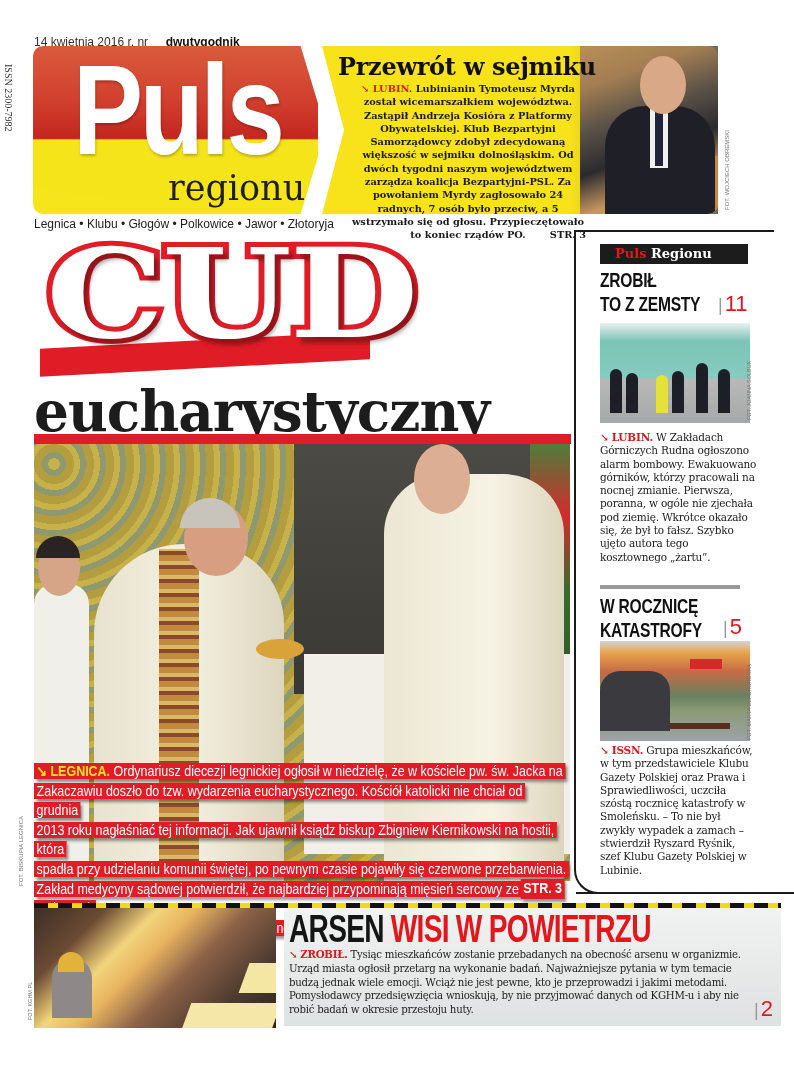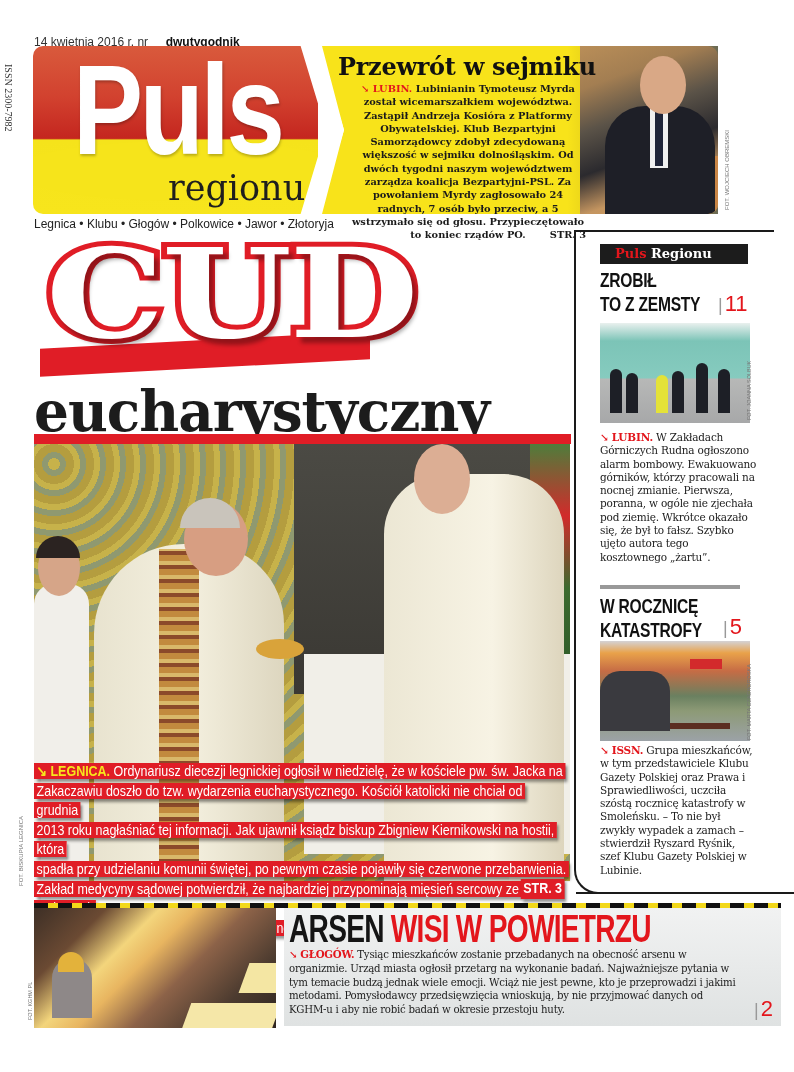--- a/index.html
+++ b/index.html
@@ -241,18 +241,18 @@
   <div class="helmet"></div>
 </div>
 <div class="credit-bottom">FOT. KGHM PL</div>
 <div class="bottom-box"></div>
 <div class="bottom-title">
   <span>ARSEN</span>
   <span class="red">WISI W POWIETRZU</span>
 </div>
 <div class="bottom-body">
   <span class="tag">↘</span>
-  <span class="tag">GŁOGÓW.</span>
+  <span class="tag">ZROBIŁ.</span>
   <span>Tysiąc mieszkańców zostanie przebadanych na obecność arsenu w organizmie. Urząd miasta ogłosił przetarg na wykonanie badań. Najważniejsze pytania w tym temacie budzą jednak wiele emocji. Wciąż nie jest pewne, kto je przeprowadzi i jakimi metodami. Pomysłodawcy przedsięwzięcia wnioskują, by nie przyjmować danych od KGHM-u i aby nie robić badań w okresie przestoju huty.</span>
 </div>
 <div class="bottom-page">
   <span class="bar">|</span><span>2</span>
 </div>
 
 </body></html>

